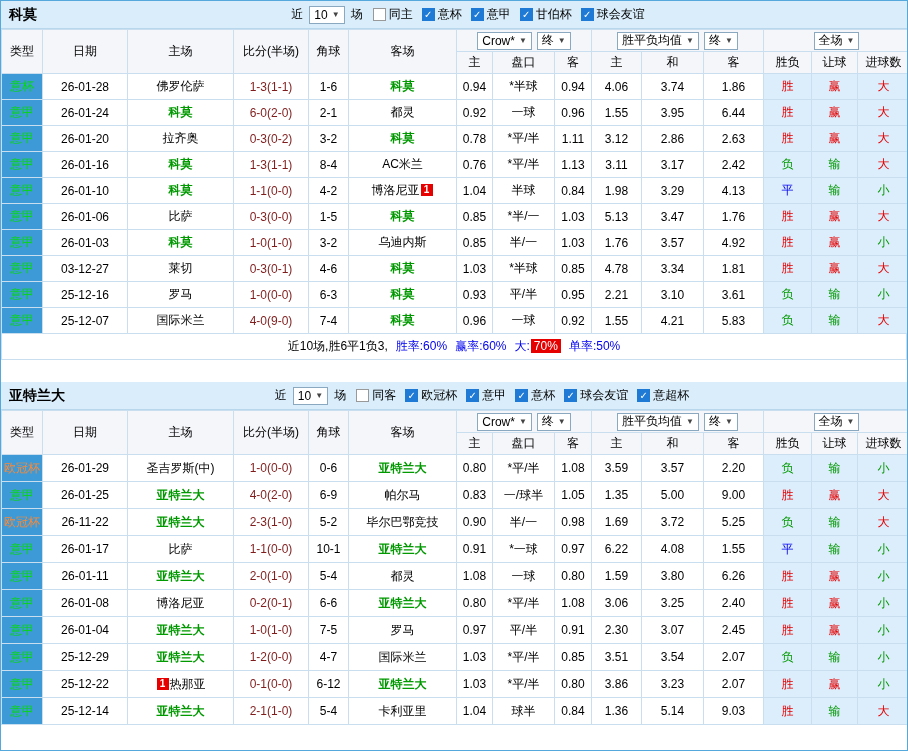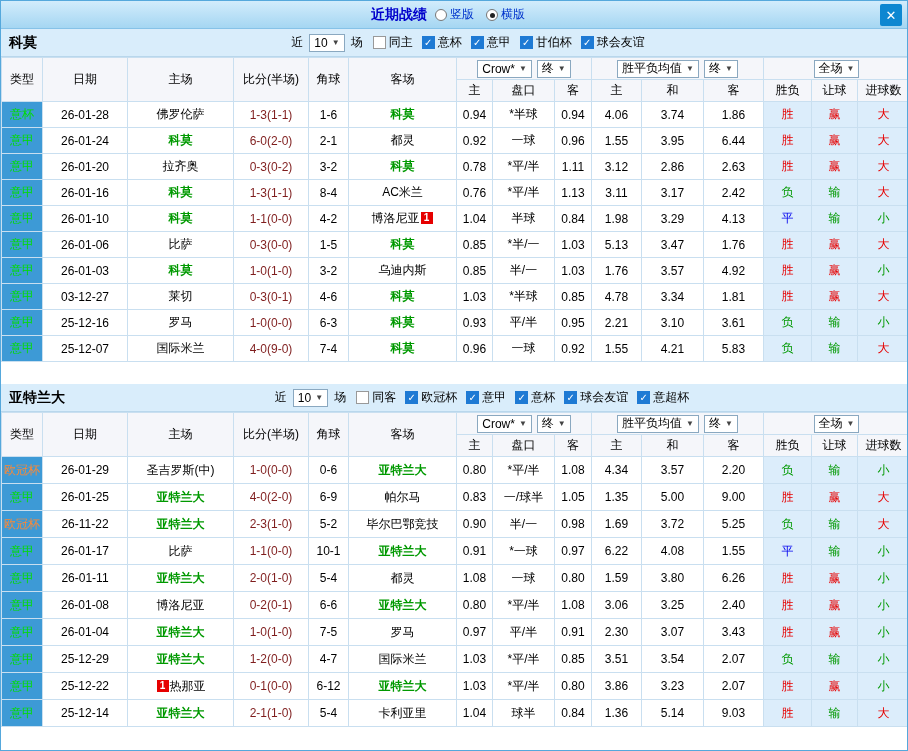--- a/index.html
+++ b/index.html
@@ -64,36 +64,20 @@
   .sum-item { color:#0000ee; }
   .sum-item .hl { background:#e60000; color:#fff; padding:0 3px; margin-left:1px; }
 
   .gap { height:22px; flex:0 0 22px; background:#fff; }
 </style>
 </head>
 <body>
 
 <div class="dialog">
 
-  <div class="titlebar">
-    <span class="title">近期战绩</span>
-    <span class="radios">
-        <label class="radio-opt">
-          <span class="radio"></span>
-          <span>竖版</span>
-        </label>
-        <label class="radio-opt">
-          <span class="radio checked"></span>
-          <span>横版</span>
-        </label>
-      </span>
-    <div class="close-btn">
-      <span>✕</span>
-    </div>
-  </div>
 
   <div class="section-bar">
     <span class="team-name">科莫</span>
     <div class="filters">
       <span class="flabel">近</span>
       <span class="sel">
         <span>10</span>
         <span class="caret">▼</span>
       </span>
       <span class="flabel">场</span>
@@ -360,20 +344,27 @@
           <td>1.55</td>
           <td>4.21</td>
           <td>5.83</td>
           <td class="c-res t-green">负</td>
           <td class="c-res t-green">输</td>
           <td class="c-res t-red">大</td>
         </tr>
       </tbody>
   </table>
 
+  <div class="summary">
+      <span class="sum-prefix">近10场,胜6平1负3,</span>
+      <span class="sum-item"><span>胜率:</span><span>60%</span></span>
+      <span class="sum-item"><span>赢率:</span><span>60%</span></span>
+      <span class="sum-item"><span>大:</span><span class="hl">70%</span></span>
+      <span class="sum-item"><span>单率:</span><span>50%</span></span>
+    </div>
 
   <div class="gap"></div>
 
   <div class="section-bar">
     <span class="team-name">亚特兰大</span>
     <div class="filters">
       <span class="flabel">近</span>
       <span class="sel">
         <span>10</span>
         <span class="caret">▼</span>
@@ -483,21 +474,21 @@
         <tr>
           <td class="c-type lg-orange">欧冠杯</td>
           <td>26-01-29</td>
           <td class="c-team"><span>圣吉罗斯(中)</span></td>
           <td class="c-score">1-0(0-0)</td>
           <td>0-6</td>
           <td class="c-team"><span class="team-hl">亚特兰大</span></td>
           <td>0.80</td>
           <td>*平/半</td>
           <td>1.08</td>
-          <td>4.34</td>
+          <td>3.59</td>
           <td>3.57</td>
           <td>2.20</td>
           <td class="c-res t-green">负</td>
           <td class="c-res t-green">输</td>
           <td class="c-res t-green">小</td>
         </tr>
         <tr>
           <td class="c-type lg-green">意甲</td>
           <td>26-01-25</td>
           <td class="c-team"><span class="team-hl">亚特兰大</span></td>
@@ -587,21 +578,21 @@
           <td>26-01-04</td>
           <td class="c-team"><span class="team-hl">亚特兰大</span></td>
           <td class="c-score">1-0(1-0)</td>
           <td>7-5</td>
           <td class="c-team"><span>罗马</span></td>
           <td>0.97</td>
           <td>平/半</td>
           <td>0.91</td>
           <td>2.30</td>
           <td>3.07</td>
-          <td>3.43</td>
+          <td>2.45</td>
           <td class="c-res t-red">胜</td>
           <td class="c-res t-red">赢</td>
           <td class="c-res t-green">小</td>
         </tr>
         <tr>
           <td class="c-type lg-green">意甲</td>
           <td>25-12-29</td>
           <td class="c-team"><span class="team-hl">亚特兰大</span></td>
           <td class="c-score">1-2(0-0)</td>
           <td>4-7</td>

